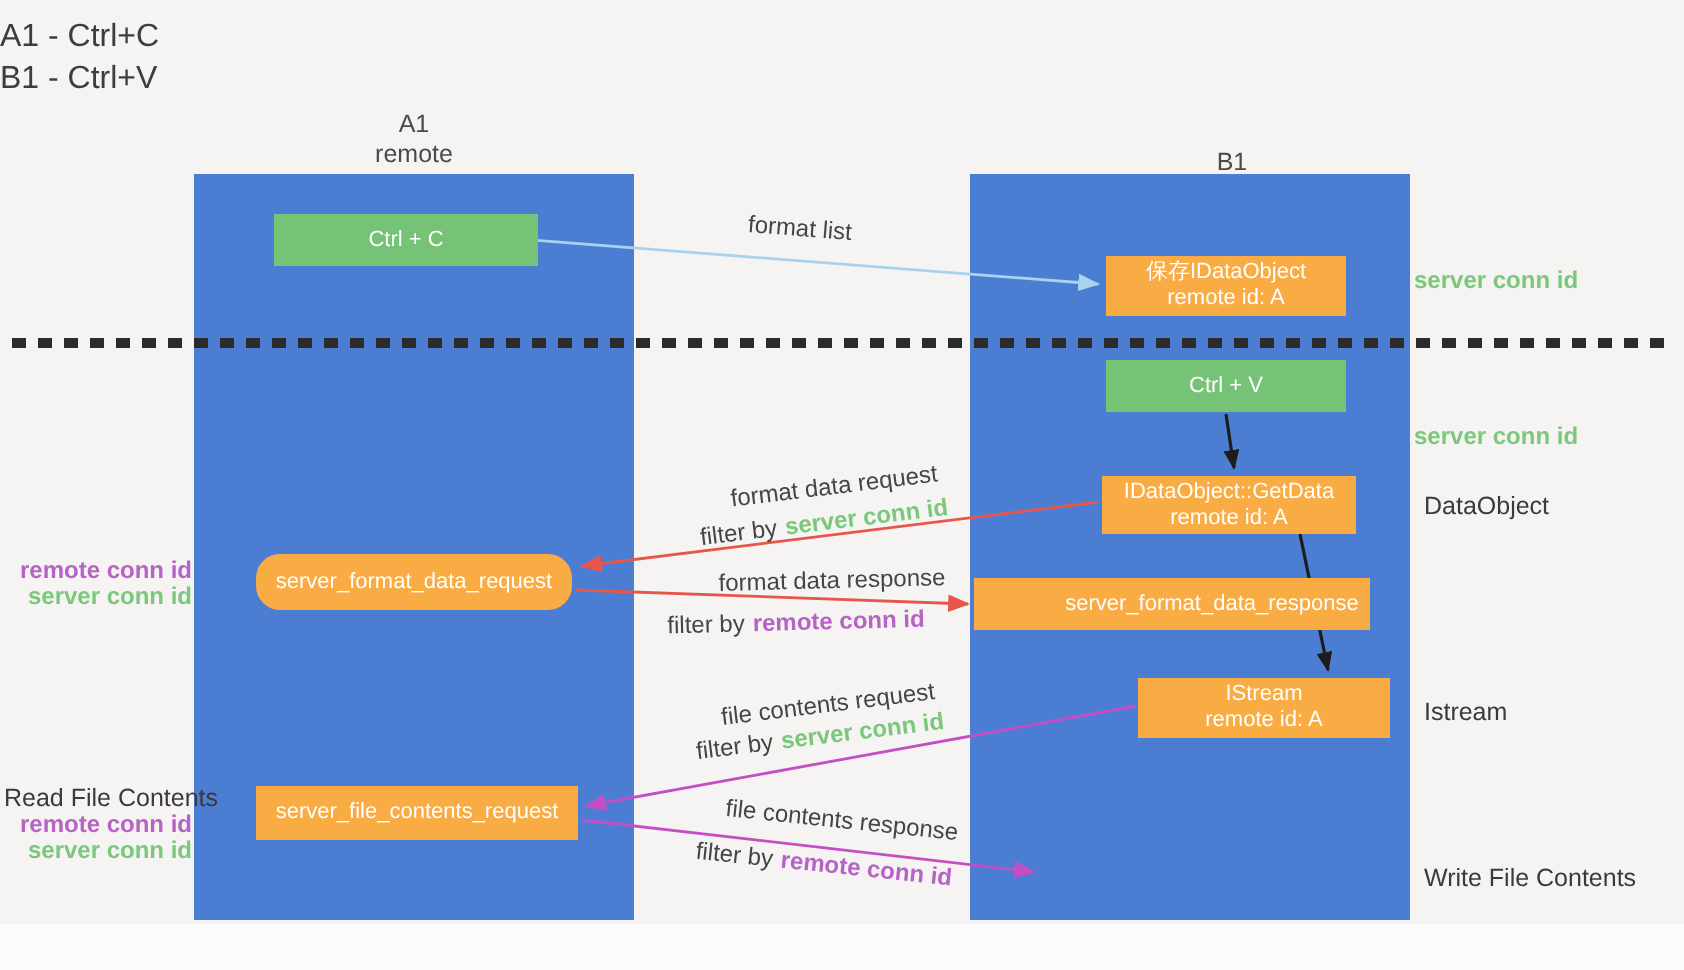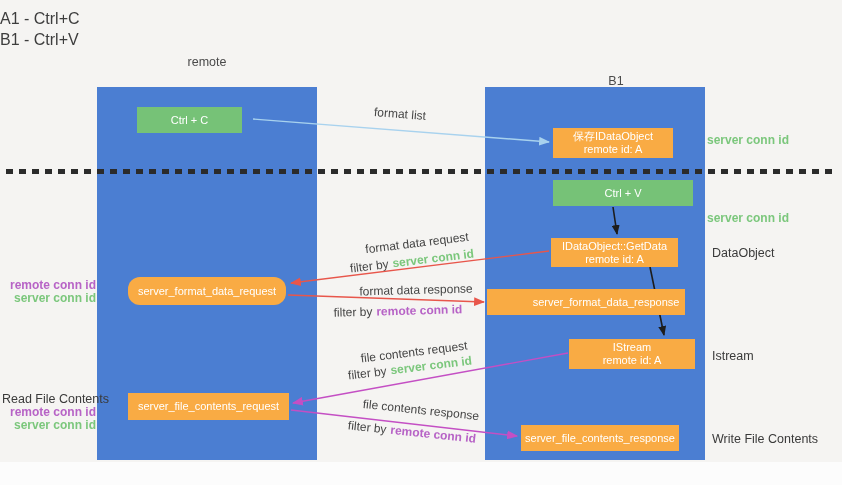--- a/index.html
+++ b/index.html
@@ -30,23 +30,23 @@
   }
   
   .arrows{position:absolute;left:0;top:0;width:842px;height:485px;pointer-events:none;}
   
   .box{
     position:absolute;display:flex;flex-direction:column;align-items:center;justify-content:center;
     color:#fff;font-size:11px;line-height:13px;text-align:center;
   }
   .box.green{background:#76c277;}
   .box.orange{background:#f9ab44;}
-  .b-ctrl-c{left:137px;top:107px;width:105px;height:26px;}
+  .b-ctrl-c{left:137px;top:107px;width:132px;height:26px;}
   .b-save{left:553px;top:128px;width:120px;height:30px;}
-  .b-ctrl-v{left:553px;top:180px;width:140px;height:26px;}
+  .b-ctrl-v{left:553px;top:180px;width:120px;height:26px;}
   .b-getdata{left:551px;top:238px;width:127px;height:29px;}
   .b-fmt-req{left:128px;top:277px;width:158px;height:28px;border-radius:12px;}
   .b-fmt-resp{left:487px;top:289px;width:158px;height:26px;padding-left:40px;}
   .b-istream{left:569px;top:339px;width:126px;height:30px;}
   .b-file-req{left:128px;top:393px;width:161px;height:27px;}
   .b-file-resp{left:521px;top:425px;width:158px;height:26px;}
   
   .edge-label{
     position:absolute;font-size:12px;color:#454545;white-space:nowrap;
     transform:translate(-50%,-50%);
@@ -83,20 +83,21 @@
 <div class="canvas">
 
   <div class="bottom-strip"></div>
 
   <div class="title-wrap">
     <div class="title-line">A1 - Ctrl+C</div>
     <div class="title-line">B1 - Ctrl+V</div>
   </div>
 
   <div class="col-header left">
+    <div>A1</div>
     <div>remote</div>
   </div>
   <div class="col-header right">
     <div>B1</div>
     <div>connection</div>
   </div>
 
   <div class="lifeline left"></div>
   <div class="lifeline right"></div>
 
@@ -146,23 +147,20 @@
   <div class="box orange b-fmt-resp">
     <div>server_format_data_response</div>
   </div>
   <div class="box orange b-istream">
     <div>IStream</div>
     <div>remote id: A</div>
   </div>
   <div class="box orange b-file-req">
     <div>server_file_contents_request</div>
   </div>
-  <div class="box orange b-file-resp">
-    <div>server_file_contents_response</div>
-  </div>
 
   <div class="edge-label el-format-list">format list</div>
 
   <div class="edge-label el-fdreq">format data request</div>
   <div class="edge-label el-fdreq-f">
     <span class="prefix">filter by</span><span class="hl-green">server conn id</span>
   </div>
 
   <div class="edge-label el-fdresp">format data response</div>
   <div class="edge-label el-fdresp-f">

